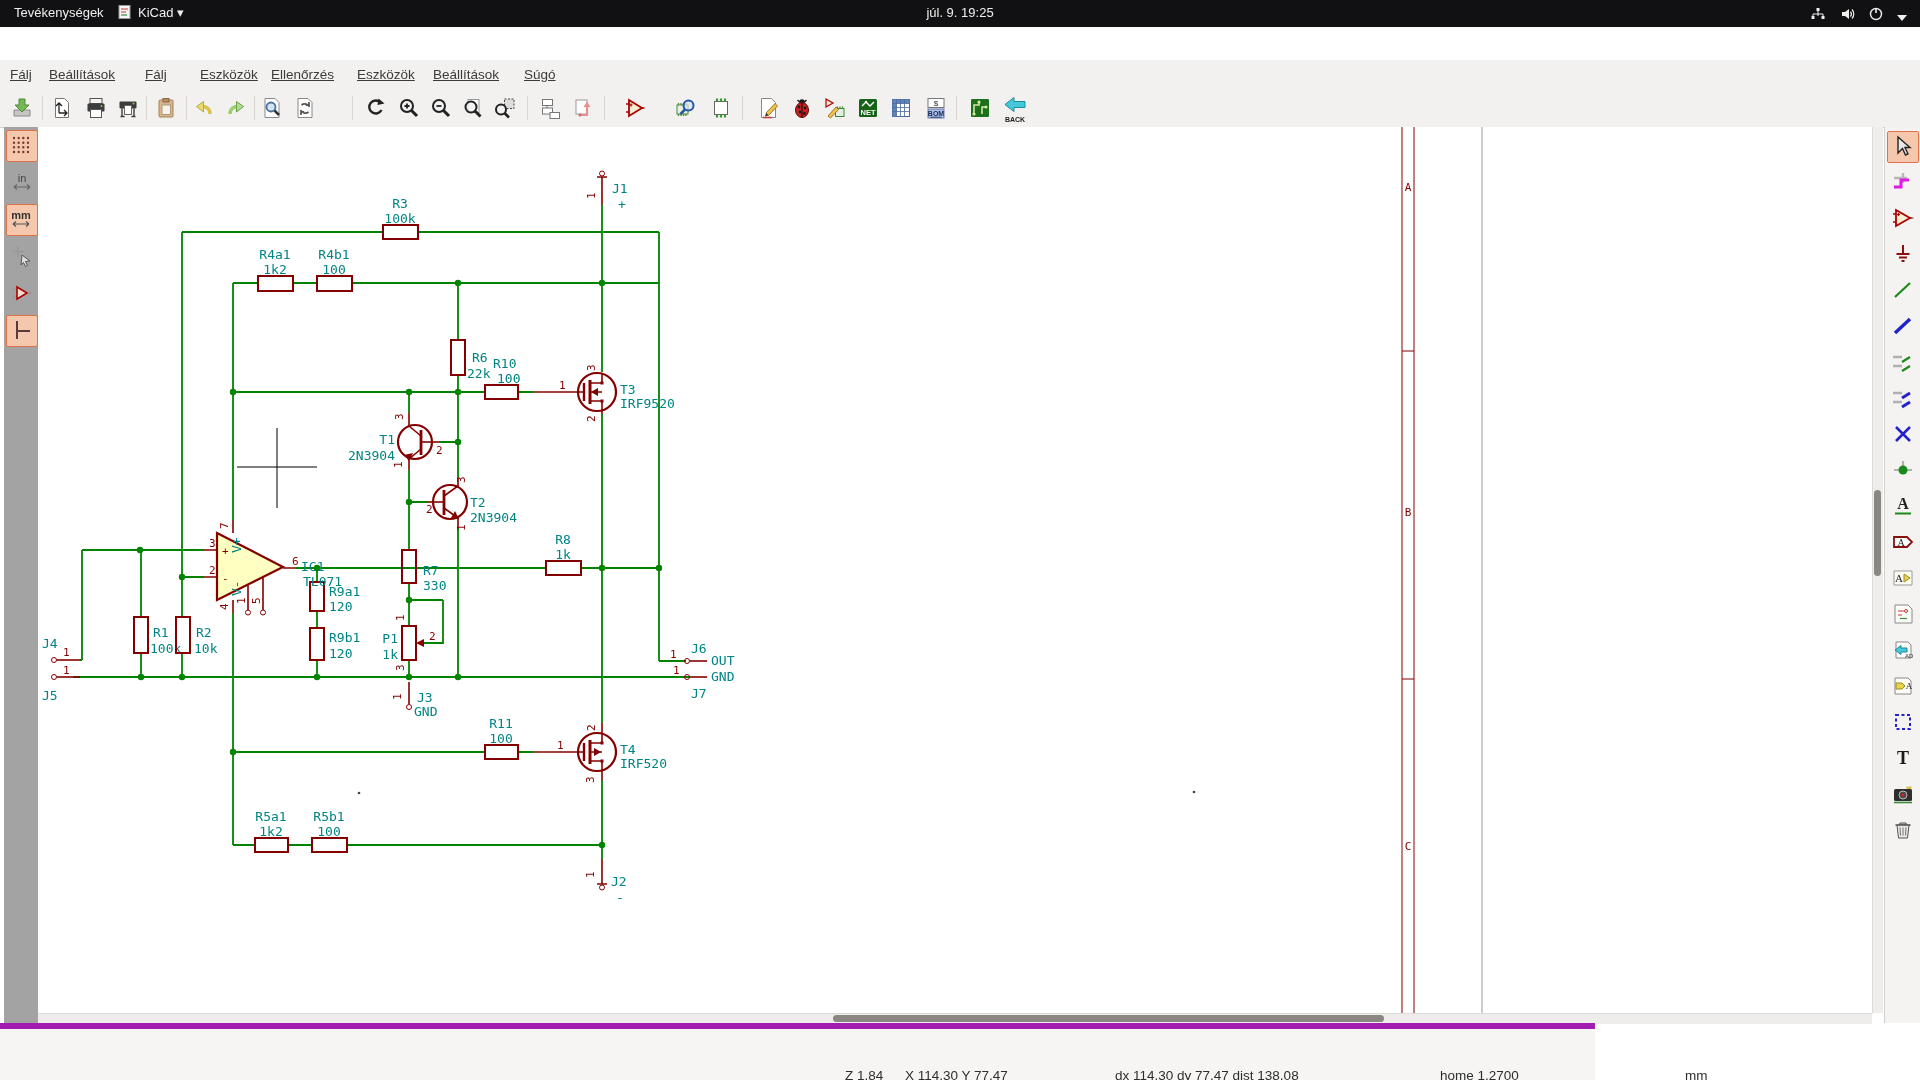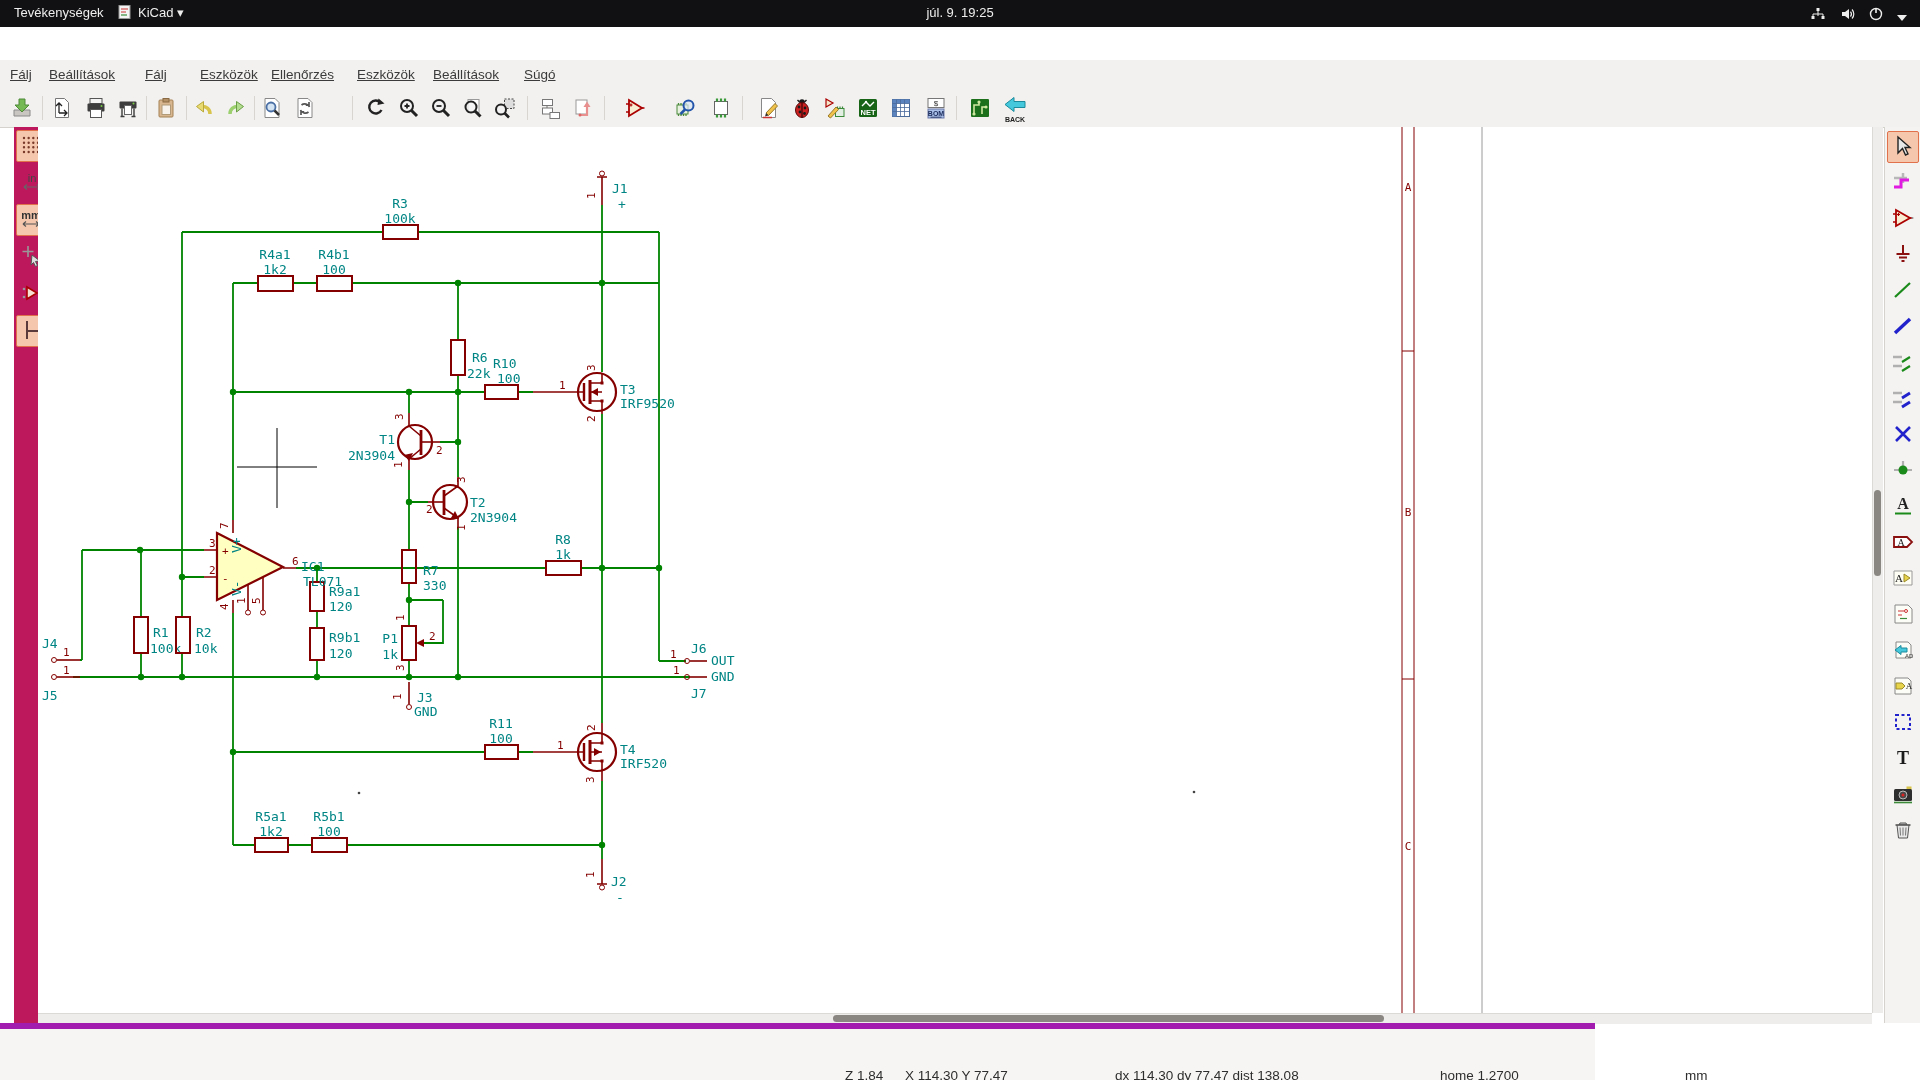--- a/index.html
+++ b/index.html
@@ -18,21 +18,21 @@
   .restore-glyph{display:inline-block;width:9px;height:9px;border:1px solid #ccc;margin-top:5px;}
   
   #menubar{left:0;top:60px;width:1920px;height:30px;background:#f2f1ef;color:#3b3b3b;font-size:13.5px;}
   #menubar .mi{position:absolute;top:7px;text-decoration:underline;}
   #toolbar{left:0;top:90px;width:1920px;height:37px;background:#f2f1ef;border-bottom:1px solid #d5d2cd;}
   .tbtn{position:absolute;top:4px;width:28px;height:28px;border-radius:3px;}
   .tbtn svg{position:absolute;left:2px;top:2px;}
   .tsep{position:absolute;top:6px;width:1px;height:24px;background:#d8d5d0;}
   .backlbl{position:absolute;left:0;right:0;bottom:-1px;text-align:center;font-size:7px;font-weight:bold;color:#222;}
   
-  #lefttb{left:14px;top:127px;width:38px;height:896px;background:#be185d;border-right:1px solid #d5d2cd;}
+  #lefttb{left:4px;top:127px;width:38px;height:896px;background:#a3a3a3;border-right:1px solid #d5d2cd;}
   #righttb{left:1884px;top:127px;width:36px;height:896px;background:#f4f3f1;border-left:1px solid #d5d2cd;}
   .sbtn{position:absolute;left:3px;width:30px;height:30px;border-radius:2px;}
   .sbtn.active{background:#f5c8ae;border:1px solid #e0714b;left:2px;width:30px;}
   .sbtn svg{position:absolute;left:3px;top:3px;}
   .sbtn.active svg{left:2px;top:2px;}
   
   #canvas{left:38px;top:127px;width:1834px;height:886px;background:#ffffff;overflow:hidden;}
   #schsvg{position:absolute;left:-38px;top:-127px;}
   .schtext{font-family:"DejaVu Sans Mono",monospace;font-size:13px;fill:#008484;}
   .pinnum{font-family:"DejaVu Sans Mono",monospace;font-size:11px;fill:#840000;}

